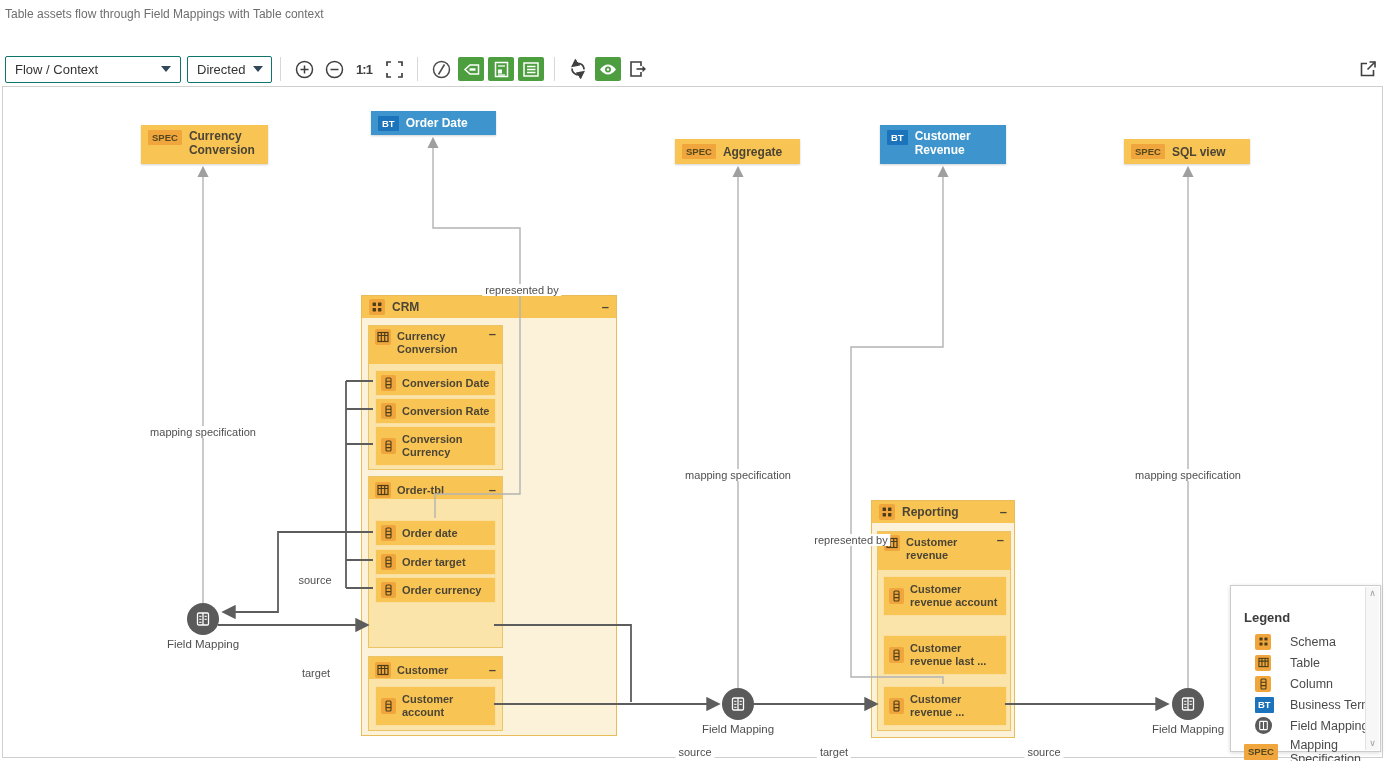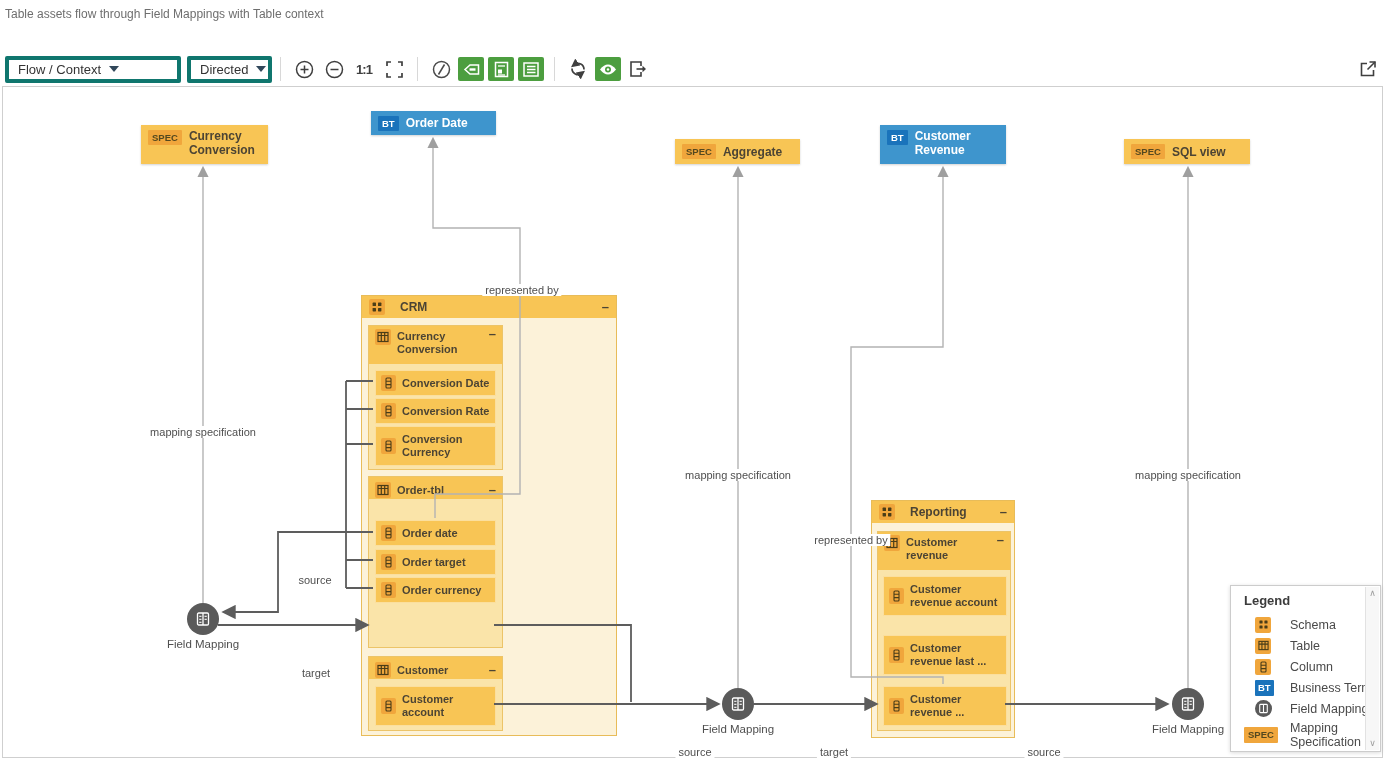--- a/index.html
+++ b/index.html
@@ -7,35 +7,35 @@
 
   
   .hdr{position:absolute;left:5px;top:2px;}
   .title-row{display:flex;align-items:center;gap:9px;}
   .title{font-size:19px;font-weight:700;color:#30353a;line-height:24px;}
   .caret-dn{width:0;height:0;border-left:5px solid transparent;border-right:5px solid transparent;border-top:6px solid #3a3f44;}
   .subtitle{font-size:12px;color:#6e6e6e;margin-top:5px;}
 
   
   .toolbar{position:absolute;left:5px;right:5px;top:54px;height:30px;display:flex;align-items:center;}
-  .select{height:27px;border:4px solid #0f766e;border-radius:2px;background:#fff;display:flex;align-items:center;padding:0 9px;font-size:13px;color:#333;box-sizing:border-box;cursor:pointer;}
+  .select{height:27px;border:1px solid #0f766e;border-radius:2px;background:#fff;display:flex;align-items:center;justify-content:space-between;padding:0 9px;font-size:13px;color:#333;box-sizing:border-box;cursor:pointer;}
   .sel-caret{width:0;height:0;border-left:5px solid transparent;border-right:5px solid transparent;border-top:6px solid #31475a;margin-left:8px;}
   .sep{width:1px;height:24px;background:#d8d8d8;margin:0 8px;}
   .tbtn{width:26px;height:24px;display:flex;align-items:center;justify-content:center;background:transparent;border:none;padding:0;margin:0 2px;cursor:pointer;border-radius:2px;}
   .tbtn.green{background:#4c9e3f;}
   .onebtn{font-size:13px;font-weight:700;color:#3f3f3f;letter-spacing:-1px;}
   .grow{flex:1;}
 
   
   .canvas{position:absolute;left:2px;right:2px;top:86px;bottom:3px;border:1px solid #cfcfcf;background:#fff;}
   .edges{position:absolute;left:0;top:0;z-index:2;}
 
   
   .group{position:absolute;z-index:1;background:#fcf2d9;border:1px solid #e8bc59;box-sizing:border-box;cursor:pointer;}
-  .ghead{height:22px;background:#f8c555;display:flex;align-items:center;padding:0 7px;gap:15px;box-sizing:border-box;}
+  .ghead{height:22px;background:#f8c555;display:flex;align-items:center;padding:0 7px;gap:7px;box-sizing:border-box;}
   .glabel{flex:1;font-size:12px;font-weight:700;color:#4c4434;}
   .minus{font-size:13px;font-weight:700;color:#4c4434;cursor:pointer;line-height:10px;}
   .tbl{position:absolute;background:#fae4a9;border:1px solid #ecc468;box-sizing:border-box;cursor:pointer;}
   .thead{background:#f8c555;display:flex;align-items:flex-start;padding:3px 6px 0 6px;gap:6px;box-sizing:border-box;}
   .thead.h1{height:22px;align-items:center;padding-top:4px;}
   .thead.h2{height:38px;}
   .tlabel{flex:1;font-size:11px;font-weight:700;color:#4c4434;line-height:13px;padding-top:1px;}
   .thead.h1 .tlabel{padding-top:0;}
   .col{position:absolute;background:#f8c555;border:1px solid #fbdf9e;display:flex;align-items:center;gap:6px;padding:0 4px 0 5px;box-sizing:border-box;cursor:pointer;}
   .clabel{font-size:11px;font-weight:700;color:#4c4434;line-height:13px;}
@@ -59,21 +59,21 @@
 
   
   .fm{position:absolute;width:32px;height:32px;border-radius:50%;background:#5a5a5a;display:flex;align-items:center;justify-content:center;z-index:4;cursor:pointer;}
   .fm-label{position:absolute;z-index:4;font-size:11.5px;color:#4f4f4f;transform:translateX(-50%);white-space:nowrap;}
 
   
   .elabel{position:absolute;z-index:3;font-size:11px;color:#4f4f4f;background:#fff;padding:0 3px;transform:translate(-50%,-50%);white-space:nowrap;margin-top:48px;}
 
   
   .legend{position:absolute;z-index:5;background:#fff;border:1px solid #ccc;box-shadow:0 1px 4px rgba(0,0,0,.15);box-sizing:border-box;}
-  .legend-title{font-size:13px;font-weight:700;color:#3c3c3c;margin:7px 0 8px 13px;}
+  .legend-title{font-size:13px;font-weight:700;color:#3c3c3c;margin:24px 0 8px 13px;}
   .litem{display:flex;align-items:center;gap:1px;margin:0 0 4px 24px;min-height:17px;}
   .li-ico{width:34px;display:flex;justify-content:flex-start;align-items:center;flex:0 0 auto;}
   .li-label{font-size:12.5px;color:#4a4a4a;line-height:14px;width:86px;}
   .mini{width:16px;height:16px;border-radius:2px;background:#f0a63c;display:flex;align-items:center;justify-content:center;}
   .mini-bt{width:auto;padding:2px 3px;height:12px;background:#1a73bb;color:#fff;font-size:9.5px;font-weight:700;border-radius:1px;line-height:12px;}
   .mini-spec{width:auto;padding:2px 4px;height:12px;background:#f0a63c;color:#53481f;font-size:9.5px;font-weight:700;border-radius:1px;line-height:12px;}
   .mini-fm{width:17px;height:17px;border-radius:50%;background:#5a5a5a;display:flex;align-items:center;justify-content:center;}
   .lscroll{position:absolute;top:1px;bottom:1px;right:1px;width:14px;background:#f7f7f7;border-left:1px solid #e2e2e2;display:flex;flex-direction:column;justify-content:space-between;align-items:center;padding:2px 0;box-sizing:border-box;cursor:pointer;}
   .chev{color:#9e9e9e;font-size:9px;line-height:9px;}
 

